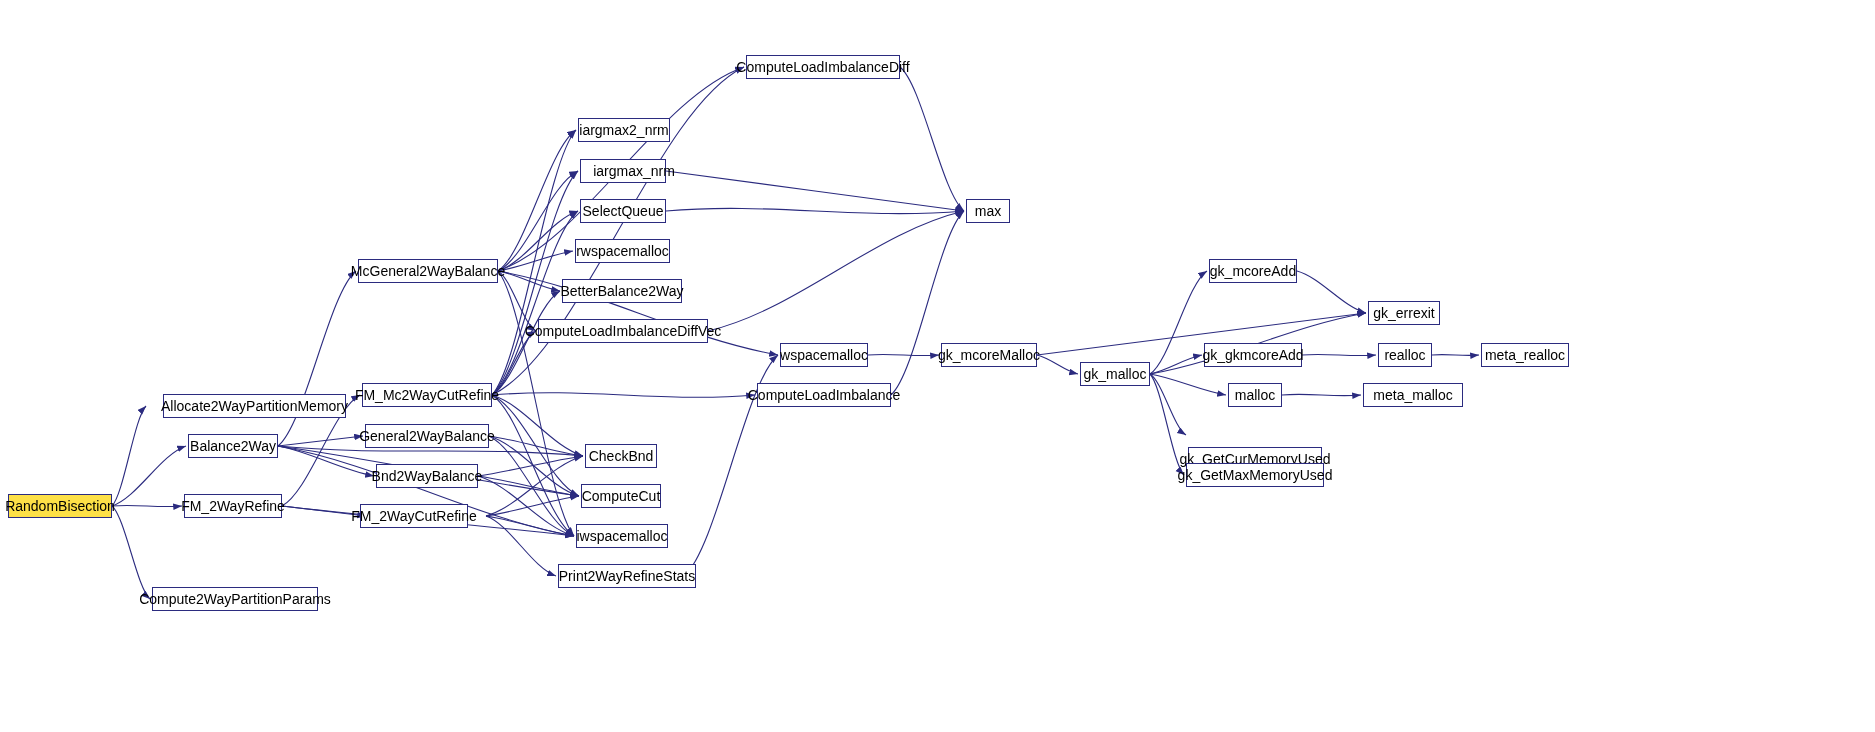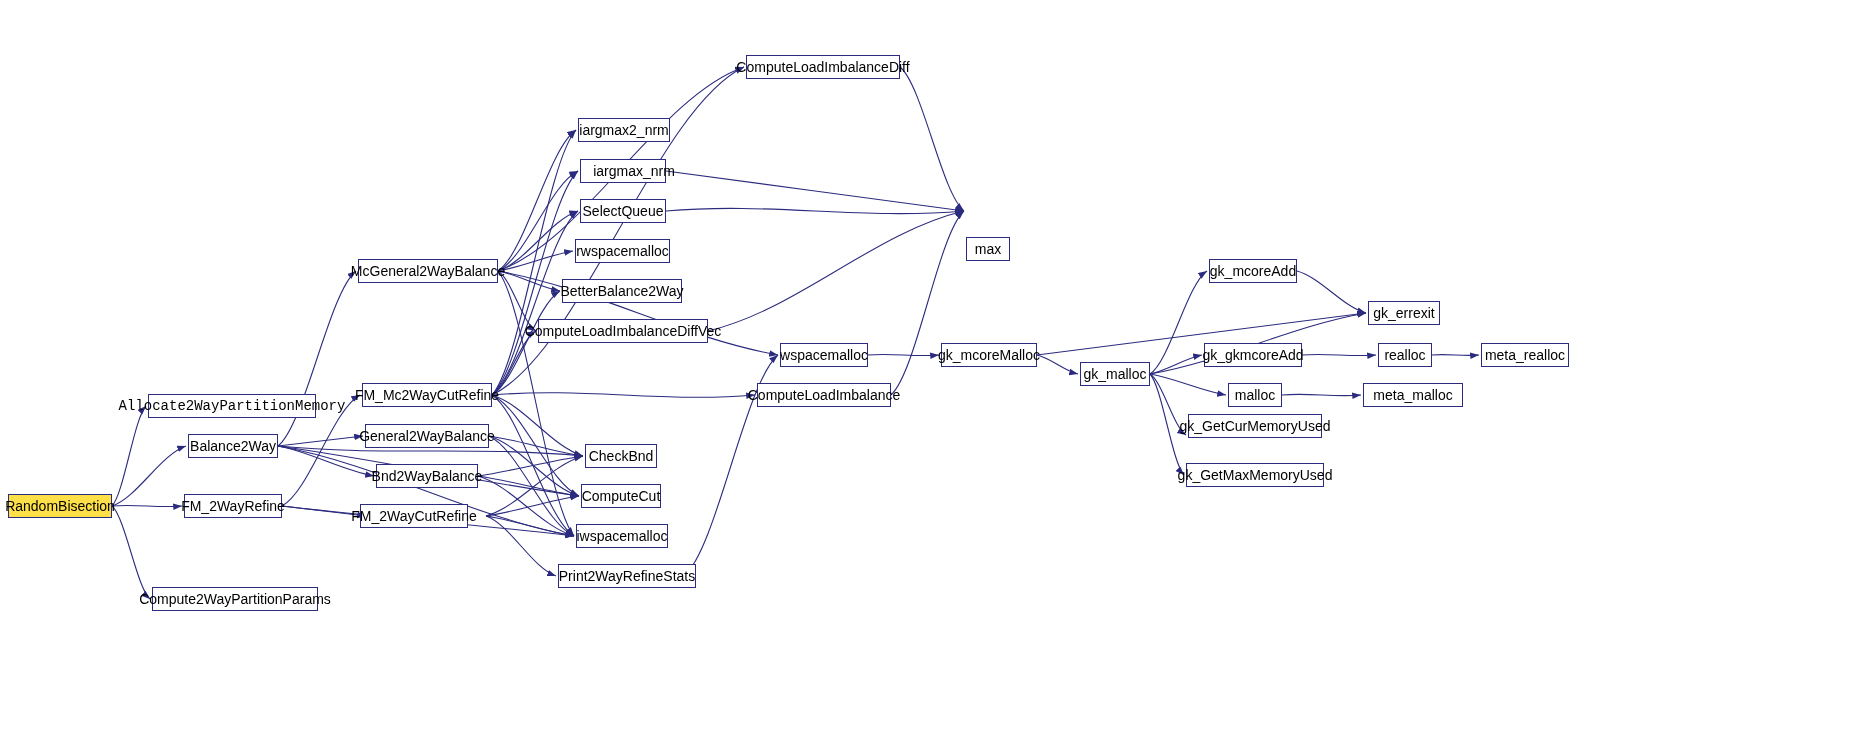--- a/index.html
+++ b/index.html
@@ -111,21 +111,21 @@
         <path d="M1150,374 C1161.9,386.3825 1172.1,462.6175 1184,475" marker-end="url(#arrow)"></path>
         <path d="M1150,374 C1225.6,360.6575 1290.4,326.3425 1366,313" marker-end="url(#arrow)"></path>
         <path d="M1297,271 C1321.15,277.795 1341.85,306.205 1366,313" marker-end="url(#arrow)"></path>
         <path d="M1302,355 C1327.9,352.78 1350.1,357.22 1376,355" marker-end="url(#arrow)"></path>
         <path d="M1282,395 C1309.65,392.63 1333.35,397.37 1361,395" marker-end="url(#arrow)"></path>
         <path d="M1432,355 C1448.45,353.59 1462.55,356.41 1479,355" marker-end="url(#arrow)"></path>
       </g>
   </svg>
   <div id="nodes">
       <div class="node root" style="left: 8px; top: 494px; width: 104px;">RandomBisection</div>
-      <div class="node" style="left: 148px; top: 394px; width: 168px; font-family: Liberation Mono, monospace;">Allocate2WayPartitionMemory</div>
+      <div class="node" style="left: 163px; top: 394px; width: 183px;">Allocate2WayPartitionMemory</div>
       <div class="node" style="left: 188px; top: 434px; width: 90px;">Balance2Way</div>
       <div class="node" style="left: 184px; top: 494px; width: 98px;">FM_2WayRefine</div>
       <div class="node" style="left: 152px; top: 587px; width: 166px;">Compute2WayPartitionParams</div>
       <div class="node" style="left: 358px; top: 259px; width: 140px;">McGeneral2WayBalance</div>
       <div class="node" style="left: 362px; top: 383px; width: 130px;">FM_Mc2WayCutRefine</div>
       <div class="node" style="left: 365px; top: 424px; width: 124px;">General2WayBalance</div>
       <div class="node" style="left: 376px; top: 464px; width: 102px;">Bnd2WayBalance</div>
       <div class="node" style="left: 360px; top: 504px; width: 108px;">FM_2WayCutRefine</div>
       <div class="node" style="left: 558px; top: 564px; width: 138px;">Print2WayRefineStats</div>
       <div class="node" style="left: 578px; top: 118px; width: 92px;">iargmax2_nrm</div>
@@ -133,26 +133,26 @@
       <div class="node" style="left: 580px; top: 199px; width: 86px;">SelectQueue</div>
       <div class="node" style="left: 575px; top: 239px; width: 95px;">rwspacemalloc</div>
       <div class="node" style="left: 562px; top: 279px; width: 120px;">BetterBalance2Way</div>
       <div class="node" style="left: 538px; top: 319px; width: 170px;">ComputeLoadImbalanceDiffVec</div>
       <div class="node" style="left: 585px; top: 444px; width: 72px;">CheckBnd</div>
       <div class="node" style="left: 581px; top: 484px; width: 80px;">ComputeCut</div>
       <div class="node" style="left: 576px; top: 524px; width: 92px;">iwspacemalloc</div>
       <div class="node" style="left: 746px; top: 55px; width: 154px;">ComputeLoadImbalanceDiff</div>
       <div class="node" style="left: 780px; top: 343px; width: 88px;">wspacemalloc</div>
       <div class="node" style="left: 757px; top: 383px; width: 134px;">ComputeLoadImbalance</div>
-      <div class="node" style="left: 966px; top: 199px; width: 44px; margin-top: 38px;">max</div>
+      <div class="node" style="left: 966px; top: 199px; width: 44px;">max</div>
       <div class="node" style="left: 941px; top: 343px; width: 96px;">gk_mcoreMalloc</div>
       <div class="node" style="left: 1080px; top: 362px; width: 70px;">gk_malloc</div>
       <div class="node" style="left: 1209px; top: 259px; width: 88px;">gk_mcoreAdd</div>
       <div class="node" style="left: 1204px; top: 343px; width: 98px;">gk_gkmcoreAdd</div>
       <div class="node" style="left: 1228px; top: 383px; width: 54px;">malloc</div>
-      <div class="node" style="left: 1188px; top: 414px; width: 134px;">gk_GetCurMemoryUsed</div>
+      <div class="node" style="left: 1188px; top: 447px; width: 134px;">gk_GetCurMemoryUsed</div>
       <div class="node" style="left: 1186px; top: 463px; width: 138px;">gk_GetMaxMemoryUsed</div>
       <div class="node" style="left: 1368px; top: 301px; width: 72px;">gk_errexit</div>
       <div class="node" style="left: 1378px; top: 343px; width: 54px;">realloc</div>
       <div class="node" style="left: 1363px; top: 383px; width: 100px;">meta_malloc</div>
       <div class="node" style="left: 1481px; top: 343px; width: 88px;">meta_realloc</div>
     </div>
 </div>
 
 </body></html>

